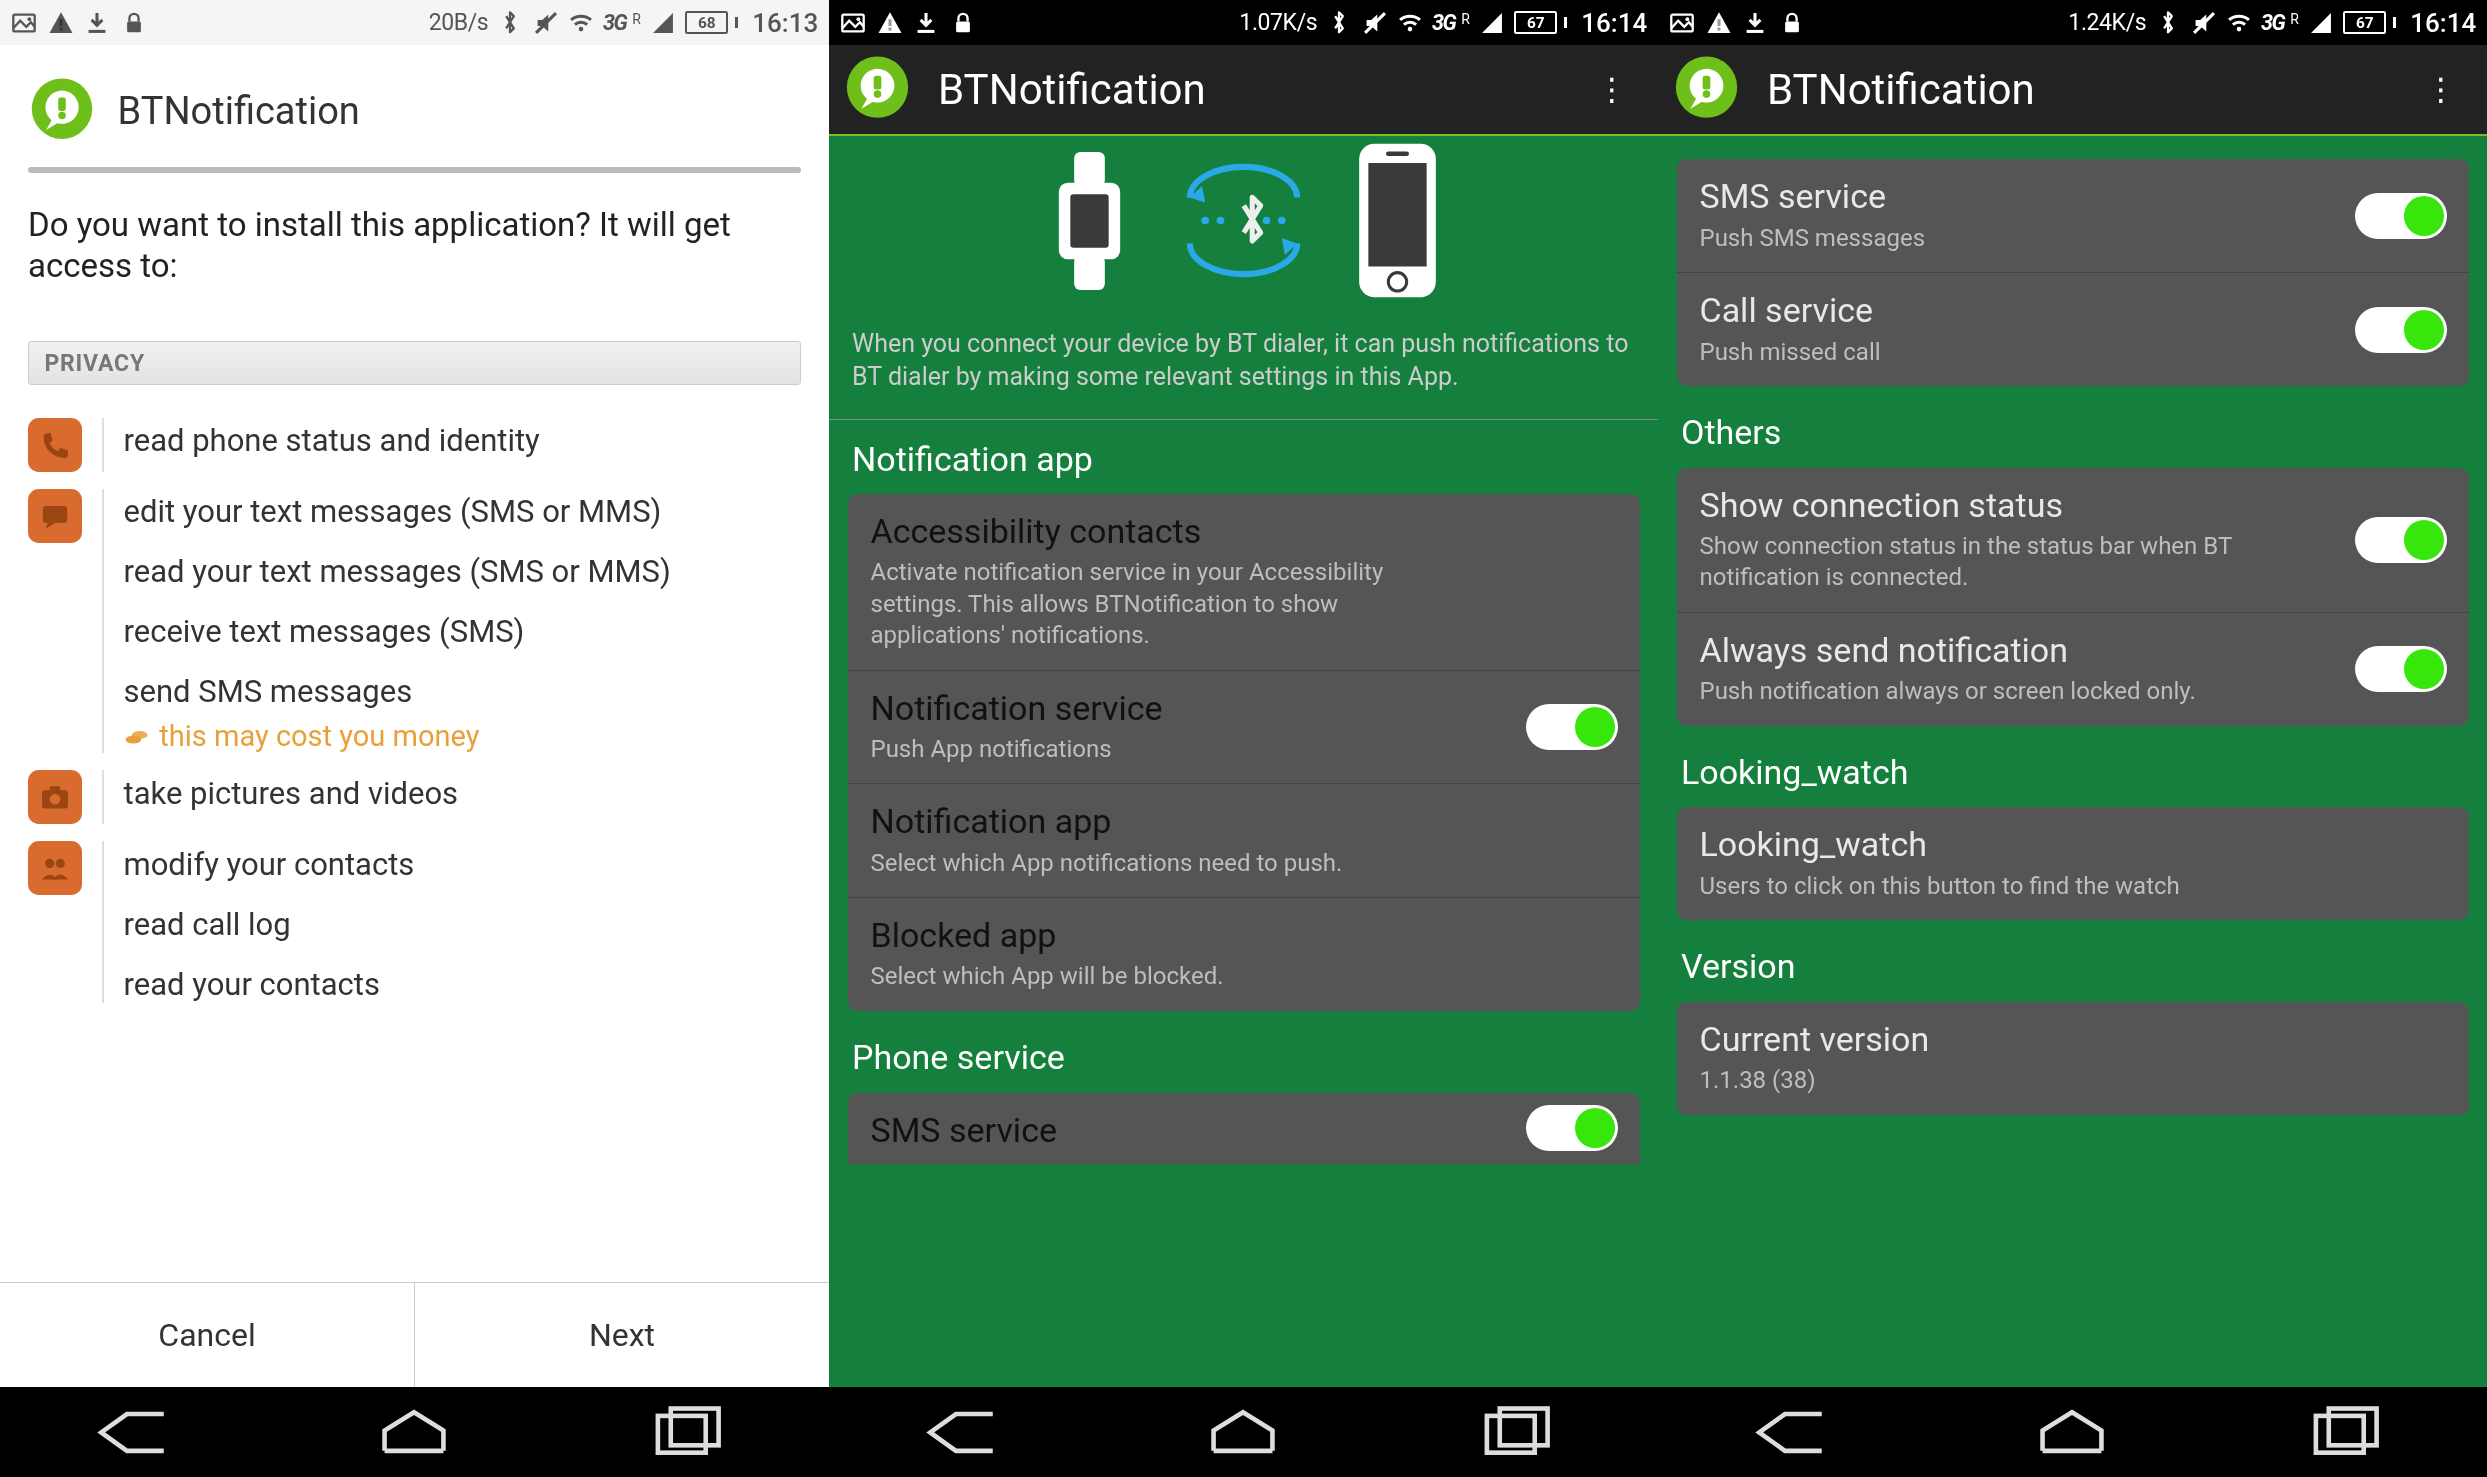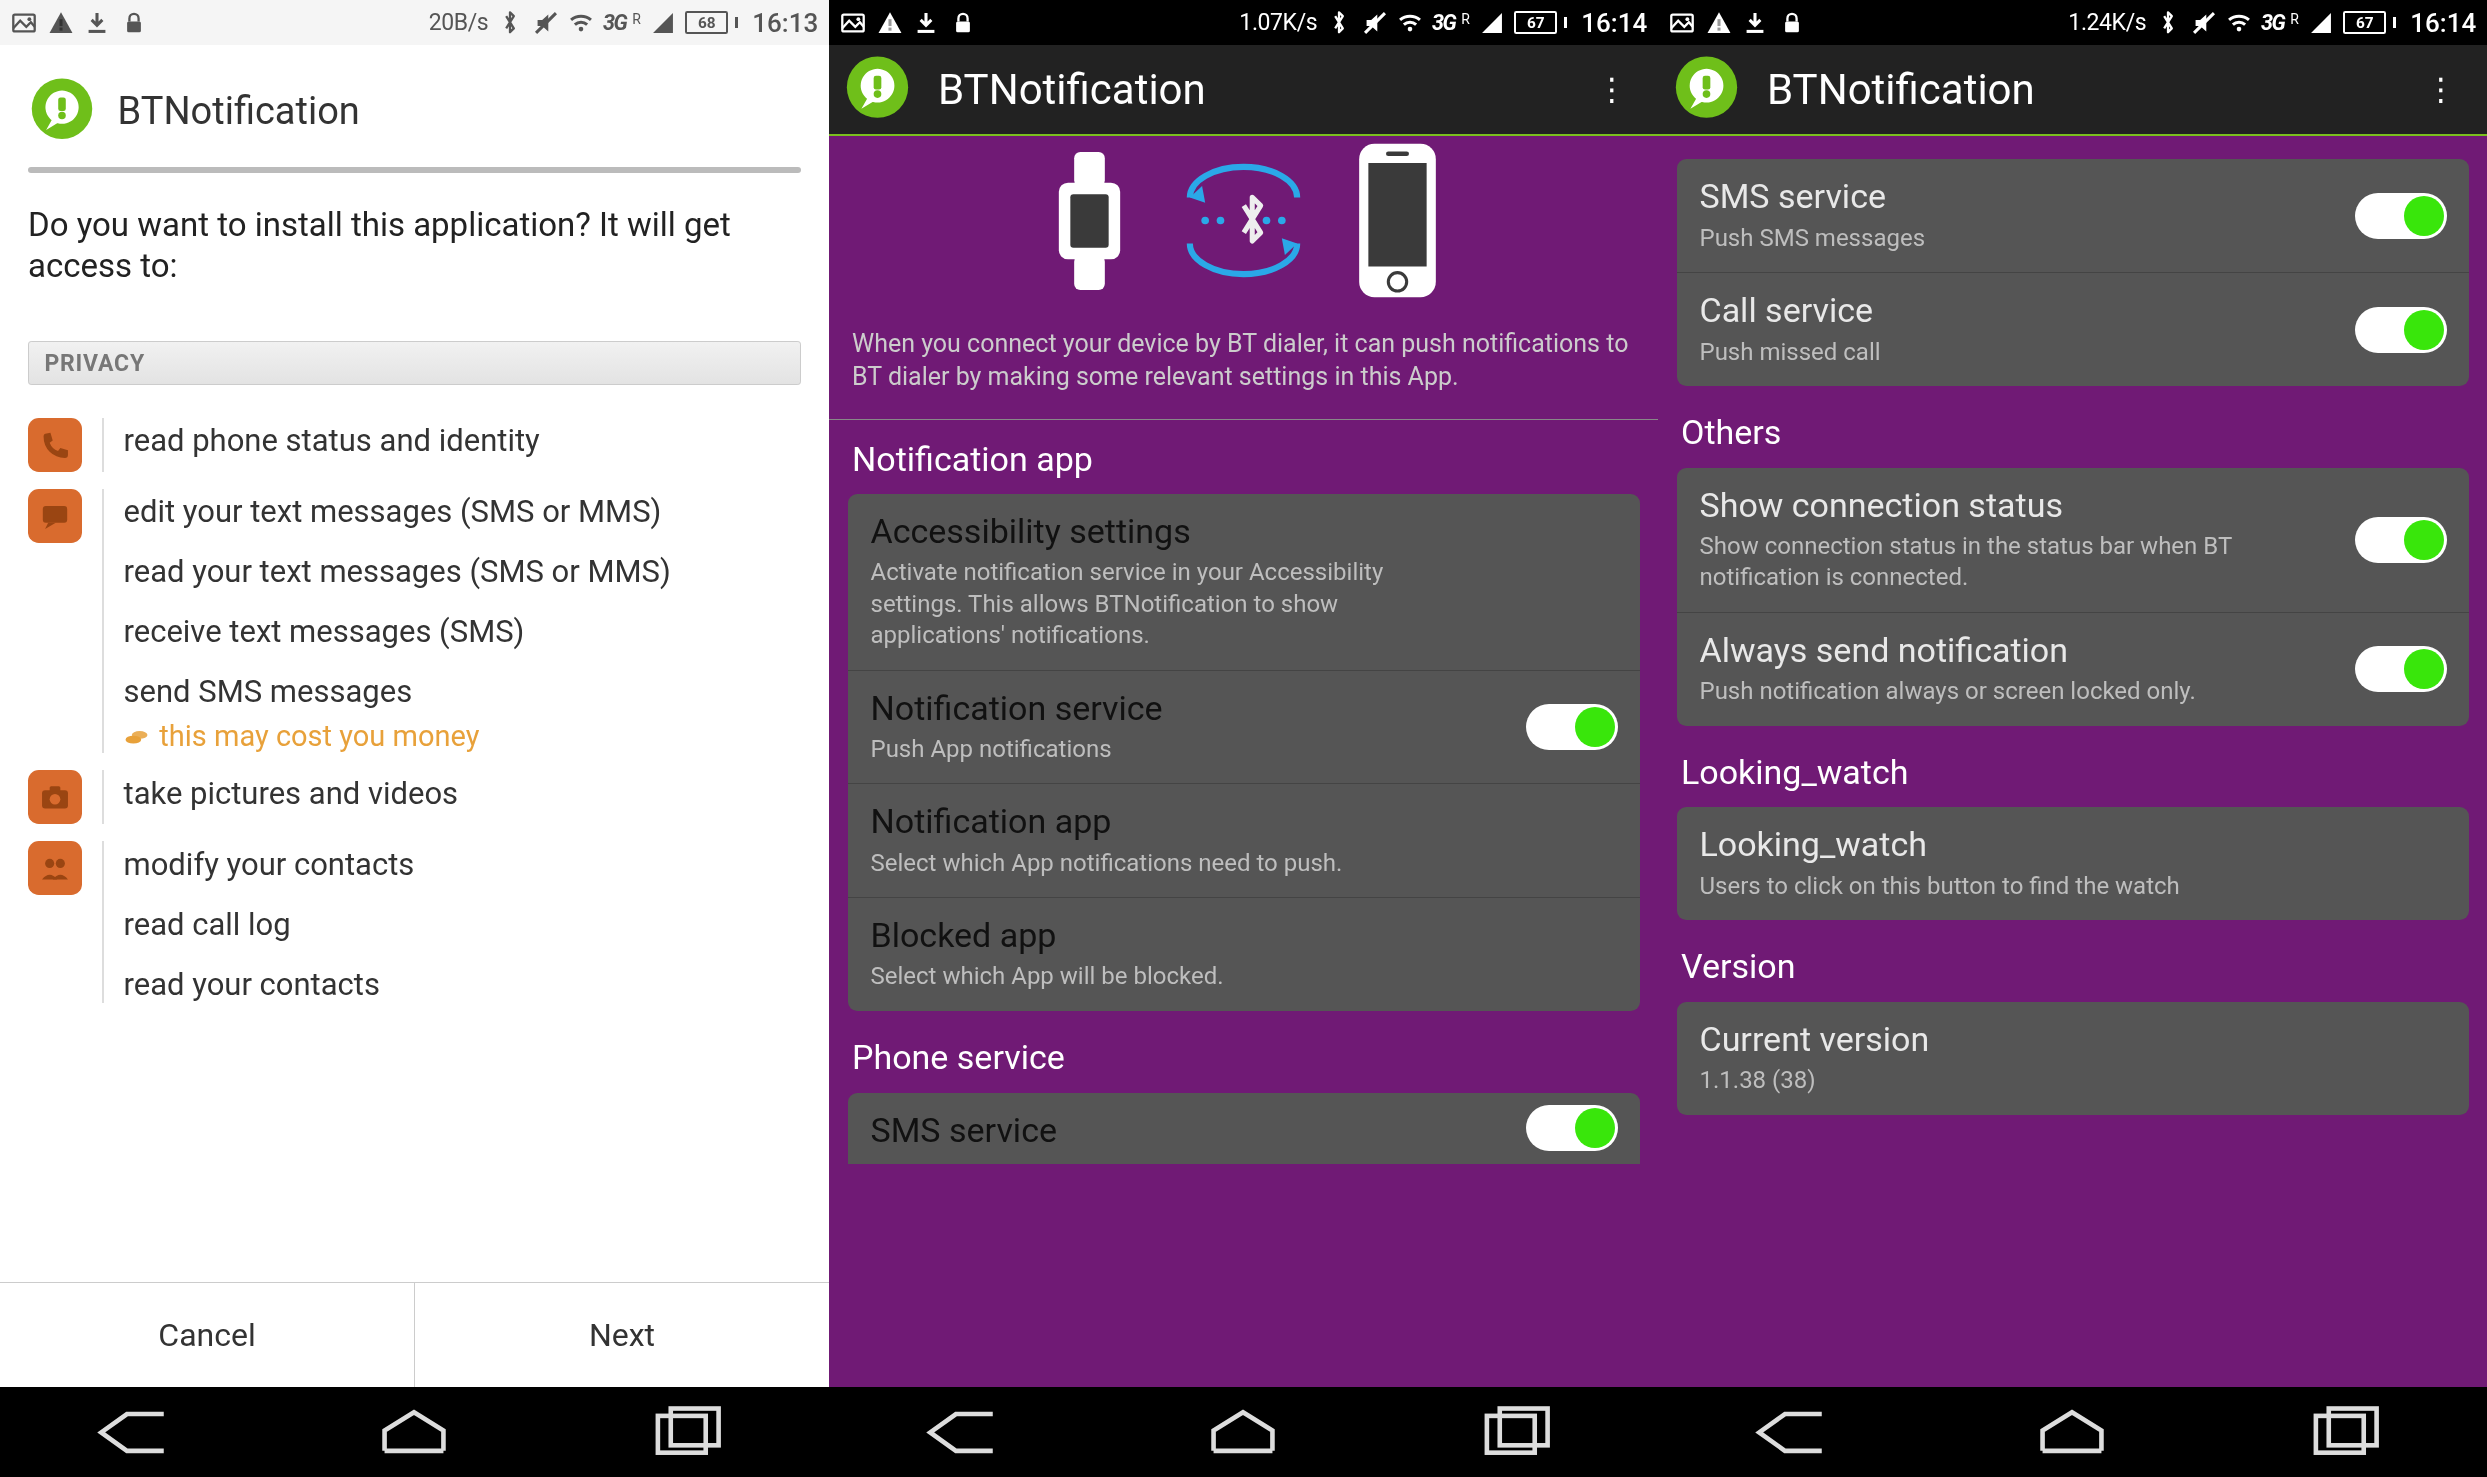--- a/index.html
+++ b/index.html
@@ -40,21 +40,21 @@
   .perm-divider { width:1.5px; background:#ddd; flex-shrink:0; }
   .perm-lines { flex:1; display:flex; flex-direction:column; gap:23px; padding-top:4.6px; }
   .perm-line { font-size:31px; color:#333; }
   .perm-warn { display:flex; align-items:center; gap:10.8px; font-size:29px; color:#e8a13a; margin-top:-14px; }
   .perm-warn svg { width:25px; height:25px; fill:#e8a13a; }
   .install-btns { height:105px; display:flex; border-top:0.8px solid #ccc; background:#fff; }
   .install-btns > div { flex:1; display:flex; align-items:center; justify-content:center; font-size:32px; color:#333; }
   .install-btns > div + div { border-left:0.8px solid #ccc; }
 
   
-  .dark-body { flex:1; background:#701a75; color:#eee; display:flex; flex-direction:column; overflow:hidden; }
+  .dark-body { flex:1; background:#15803d; color:#eee; display:flex; flex-direction:column; overflow:hidden; }
   .actionbar { height:91px; background:#222; display:flex; align-items:center; padding:0 23px 0 14px; border-bottom:2.3px solid #7bbf1e; }
   .ab-icon { width:69px; height:69px; margin-right:26px; }
   .ab-title { font-size:42px; color:#fff; }
   .ab-overflow { margin-left:auto; color:#fff; font-size:31px; padding:0 6.2px; letter-spacing:1.5px; }
 
   .hero { padding:10.8px 23px 14px; font-size:25px; color:#ccc; line-height:1.35; }
   .hero-illus { display:flex; align-items:center; justify-content:center; gap:12.3px; padding:0 0 10.8px; }
   .hero-rule { height:1.5px; background:#888; margin:10.8px 0 0; }
 
   .sect-h { font-size:34px; color:#fff; padding:18.5px 23px 15.4px; }
@@ -391,21 +391,21 @@
           <circle cx="75" cy="190" r="12" fill="none" stroke="#3a3a3a" stroke-width="4"></circle>
           <rect x="60" y="20" width="30" height="6" rx="3" fill="#3a3a3a"></rect>
         </svg>
     </div>
     <div class="hero">When you connect your device by BT dialer, it can push notifications to BT dialer by making some relevant settings in this App.</div>
     <div class="hero-rule"></div>
 
     <div class="sect-h">Notification app</div>
     <div class="card">
       <div class="row">
-        <div class="row-title">Accessibility settings</div>
+        <div class="row-title">Accessibility contacts</div>
         <div class="row-sub">Activate notification service in your Accessibility settings. This allows BTNotification to show applications' notifications.</div>
       </div>
       <div class="row">
         <div class="row-title">Notification service</div>
         <div class="row-sub">Push App notifications</div>
         <div class="toggle"></div>
       </div>
       <div class="row">
         <div class="row-title">Notification app</div>
         <div class="row-sub">Select which App notifications need to push.</div>

